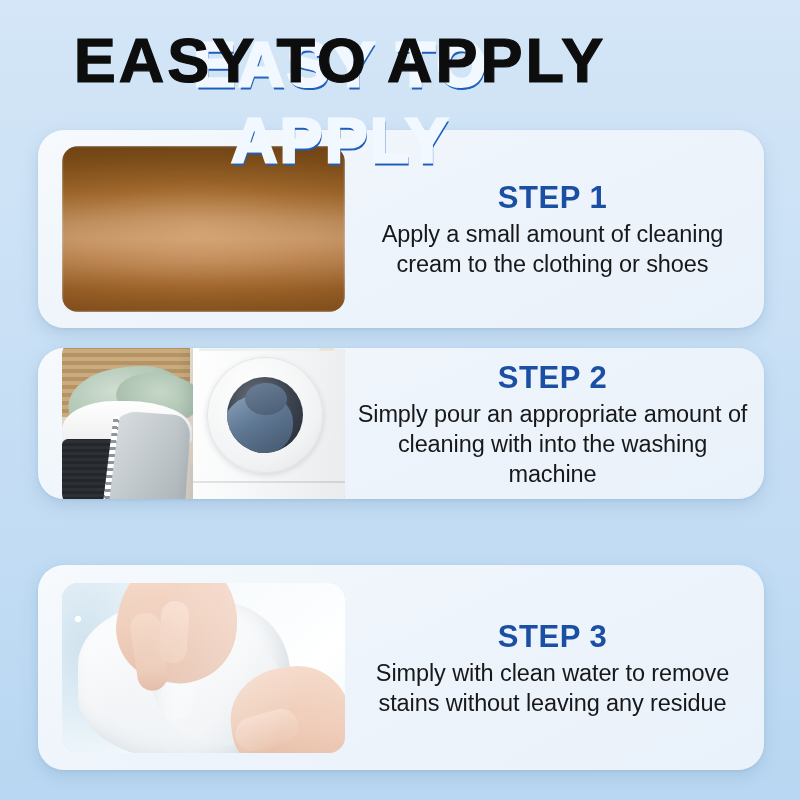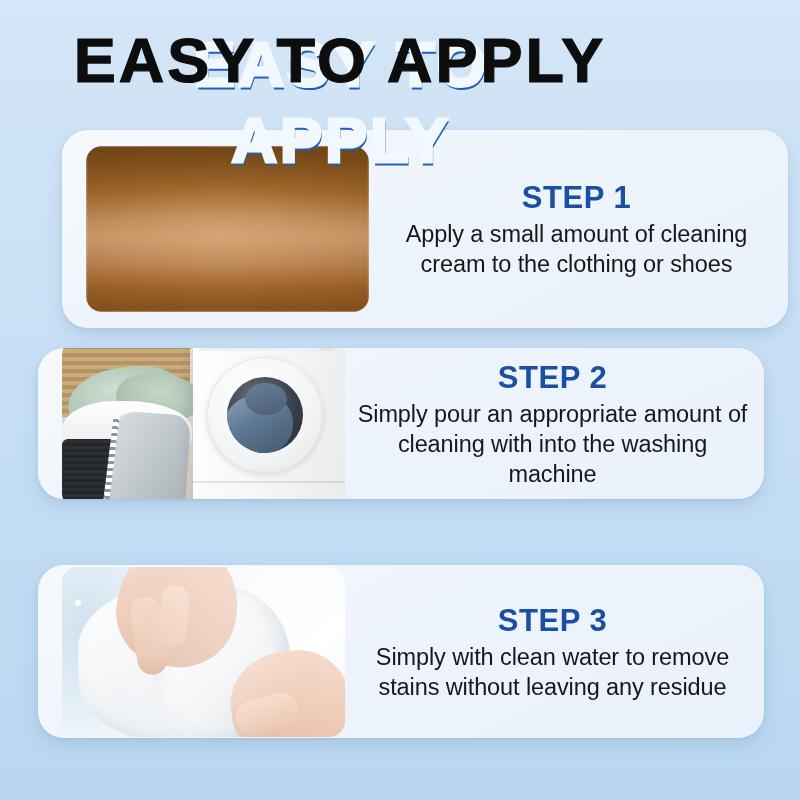--- a/index.html
+++ b/index.html
@@ -67,23 +67,23 @@
     width: 726px;
     background: linear-gradient(155deg, #f6fafd 0%, #eef4fb 45%, #e9f1fa 100%);
     border-radius: 26px;
     box-shadow: 0 6px 16px rgba(120, 155, 190, 0.30),
                 0 1px 3px rgba(120, 155, 190, 0.20);
     display: flex;
     align-items: center;
     overflow: hidden;
   }
 
-  #card-1 { top: 130px;  height: 198px; margin-left: 24px; }
+  #card-1 { top: 130px;  height: 198px; }
   #card-2 { top: 348px;  height: 151px; }
-  #card-3 { top: 565px;  height: 173px; }
+  #card-3 { top: 565px;  height: 205px; }
 
   .card-thumb {
     position: relative;
     flex: 0 0 auto;
     width: 283px;
     height: 166px;
     margin-left: 24px;
     border-radius: 16px;
     overflow: hidden;
     background: #cfd9e2;

